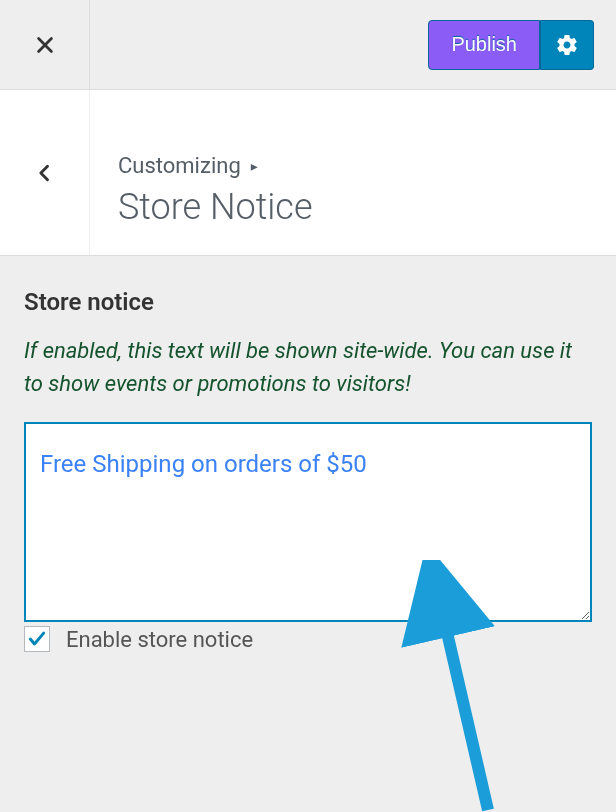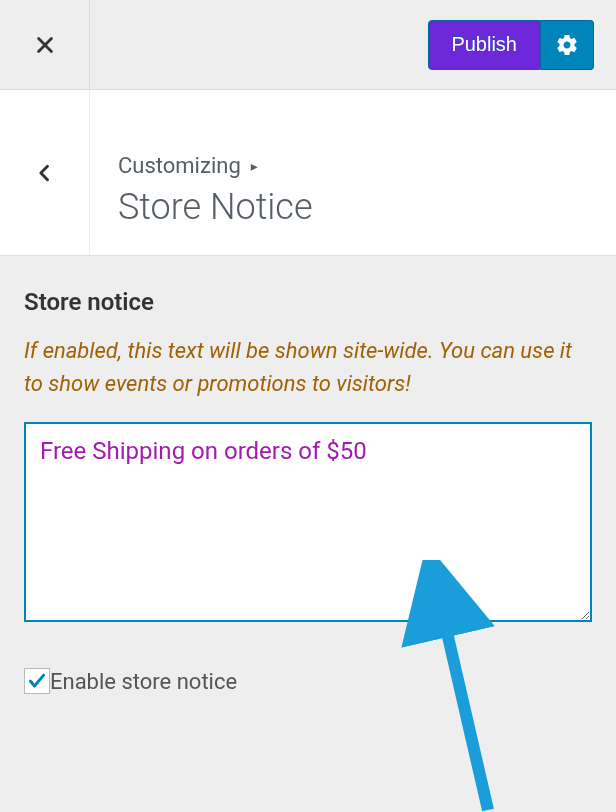--- a/index.html
+++ b/index.html
@@ -40,21 +40,21 @@
       align-items: center;
       justify-content: flex-end;
       padding-right: 22px;
     }
     .publish-group {
       display: flex;
       align-items: stretch;
       height: 50px;
     }
     .publish-btn {
-      background: #6d28d9;
+      background: #8b5cf6;
       border: 1px solid #006799;
       color: #fff;
       font-size: 20px;
       font-weight: 500;
       padding: 0 22px;
       border-radius: 4px 0 0 4px;
       cursor: pointer;
       display: flex;
       align-items: center;
       text-shadow: 0 -1px 1px #006799;
@@ -126,40 +126,40 @@
     }
     .field-label {
       font-size: 24px;
       font-weight: 600;
       color: #333;
       margin-bottom: 18px;
     }
     .field-description {
       font-size: 22px;
       font-style: italic;
-      color: #a16207;
+      color: #14532d;
       line-height: 1.5;
       margin-bottom: 22px;
     }
     .field-textarea {
       width: 100%;
       height: 200px;
       border: 2px solid #0085ba;
       background: #fff;
       font-size: 24px;
-      color: #a21caf;
-      padding: 11px 14px;
+      color: #3b82f6;
+      padding: 24px 14px;
       font-family: inherit;
       resize: both;
       line-height: 1.4;
     }
     .checkbox-row {
       display: flex;
       align-items: center;
-      margin-top: 42px;
+      gap: 16px;
     }
     .checkbox {
       width: 26px;
       height: 26px;
       border: 1px solid #b4b9be;
       background: #fff;
       display: flex;
       align-items: center;
       justify-content: center;
       cursor: pointer;

